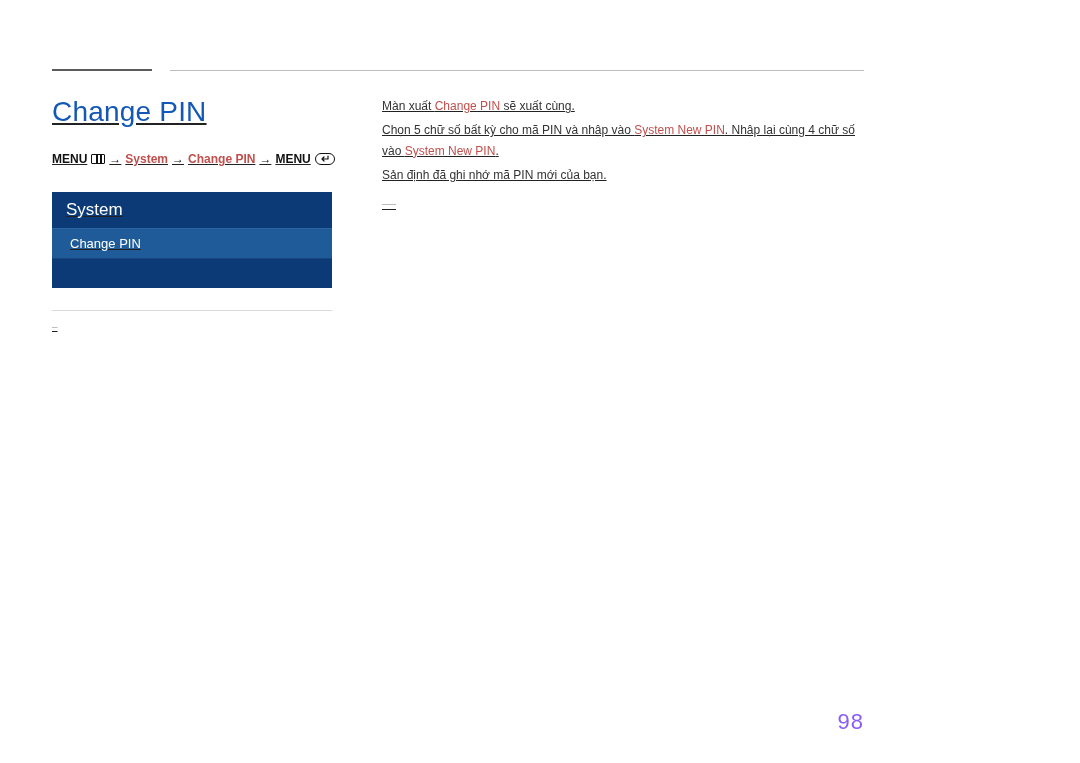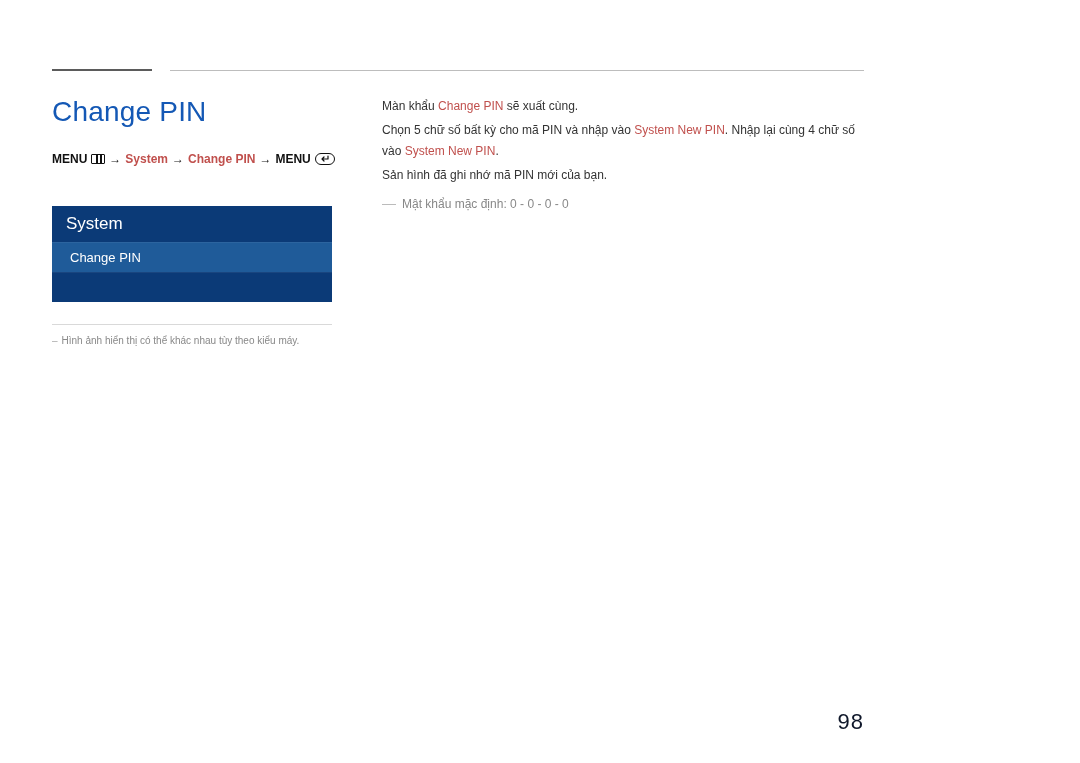--- a/index.html
+++ b/index.html
@@ -1,44 +1,44 @@
 <!DOCTYPE html>
 <html><head>
 <meta charset="utf-8">
 <style>
   * { box-sizing: border-box; margin: 0; padding: 0; }
   html, body { width: 1080px; height: 763px; background: #fff; font-family: Arial, Helvetica, sans-serif; color: #222; }
-  .page { position: relative; width: 916px; height: 763px; padding: 56px 52px 32px 52px; }
+  .page { position: relative; width: 916px; height: 763px; padding: 56px 52px 32px 52px; text-decoration: underline; }
   .top-rule-thick { position: absolute; top: 69px; left: 52px; width: 100px; height: 2px; background: #5b5b5b; }
   .top-rule-thin { position: absolute; top: 70px; left: 170px; right: 52px; height: 1px; background: #bdbdbd; }
   .cols { display: flex; margin-top: 40px; }
   .left { width: 330px; padding-right: 34px; }
   .right { flex: 1; }
   h1.title { font-size: 28px; font-weight: 400; color: #1458b5; margin-bottom: 24px; letter-spacing: 0.2px; }
-  .breadcrumb { font-size: 12px; font-weight: 600; color: #111; margin-bottom: 40px; display: flex; align-items: center; flex-wrap: wrap; gap: 4px; }
+  .breadcrumb { font-size: 12px; font-weight: 600; color: #111; margin-bottom: 26px; display: flex; align-items: center; flex-wrap: wrap; gap: 4px; }
   .breadcrumb .red { color: #c0504d; font-weight: 600; }
   .breadcrumb .arrow { font-weight: 400; }
   .icon-menu { display: inline-block; width: 14px; height: 10px; border: 1.3px solid #111; position: relative; border-radius: 1px; vertical-align: middle; }
   .icon-menu::before, .icon-menu::after { content: ""; position: absolute; top: 0; bottom: 0; width: 1.3px; background: #111; }
   .icon-menu::before { left: 33%; }
   .icon-menu::after { left: 66%; }
   .icon-enter { display: inline-flex; align-items: center; justify-content: center; width: 20px; height: 12px; border: 1.3px solid #111; border-radius: 6px; vertical-align: middle; position: relative; }
   .icon-enter svg { width: 12px; height: 8px; }
   .menu-box { width: 280px; background: #0b3a77; }
   .menu-header { background: #0b3a77; color: #fff; font-size: 17px; font-weight: 400; padding: 8px 14px; }
   .menu-item-selected { background: #1f5b99; color: #fff; font-size: 13px; padding: 7px 18px; border-top: 1px solid rgba(255,255,255,0.06); }
   .menu-item-empty { background: #0b3a77; height: 30px; border-top: 1px solid rgba(255,255,255,0.06); }
   .left-divider { width: 280px; height: 1px; background: #d9d9d9; margin-top: 22px; margin-bottom: 8px; }
   .footnote-small { font-size: 10px; color: #888; line-height: 1.5; display: flex; gap: 4px; }
   .footnote-small .dash { color: #aaa; }
   .body-line { font-size: 12px; color: #333; line-height: 1.7; margin-bottom: 4px; }
   .body-line .red { color: #c0504d; }
   .note-line { font-size: 12px; color: #888; line-height: 1.7; margin-top: 6px; display: flex; align-items: baseline; gap: 4px; }
   .note-line .tick { color: #bbb; font-size: 14px; margin-right: 2px; }
-  .page-number { position: absolute; right: 52px; bottom: 28px; font-size: 22px; color: #0f172a; font-weight: 300; letter-spacing: 1px; }
+  .page-number { position: absolute; right: 52px; bottom: 28px; font-size: 22px; color: #8b5cf6; font-weight: 300; letter-spacing: 1px; }
 </style>
 </head>
 <body>
 
 <div class="page">
   <div class="top-rule-thick"></div>
   <div class="top-rule-thin"></div>
 
   <div class="cols">
     <div class="left">
@@ -62,33 +62,31 @@
 
       <div class="menu-box">
         <div class="menu-header">System</div>
         <div class="menu-item-selected">Change PIN</div>
         <div class="menu-item-empty"></div>
       </div>
 
       <div class="left-divider"></div>
       <div class="footnote-small">
         <span class="dash">–</span>
-        <span>Hình ảnh hiển thị có thể khác nhau tùy theo kiểu máy.</span>
       </div>
     </div>
 
     <div class="right">
       <div class="body-line">
-        <span>Màn khẩu </span><span class="red">Change PIN</span><span> sẽ xuất cùng.</span>
+        <span>Màn xuất </span><span class="red">Change PIN</span><span> sẽ xuất cùng.</span>
       </div>
       <div class="body-line">
         <span>Chọn 5 chữ số bất kỳ cho mã PIN và nhập vào </span><span class="red">System New PIN</span><span>. Nhập lại cùng 4 chữ số vào </span><span class="red">System New PIN</span><span>.</span>
       </div>
-      <div class="body-line">Sản hình đã ghi nhớ mã PIN mới của bạn.</div>
+      <div class="body-line">Sản định đã ghi nhớ mã PIN mới của bạn.</div>
       <div class="note-line">
         <span class="tick">―</span>
-        <span>Mật khẩu mặc định: 0 - 0 - 0 - 0</span>
       </div>
     </div>
   </div>
 
   <div class="page-number">98</div>
 </div>
 
 </body></html>

